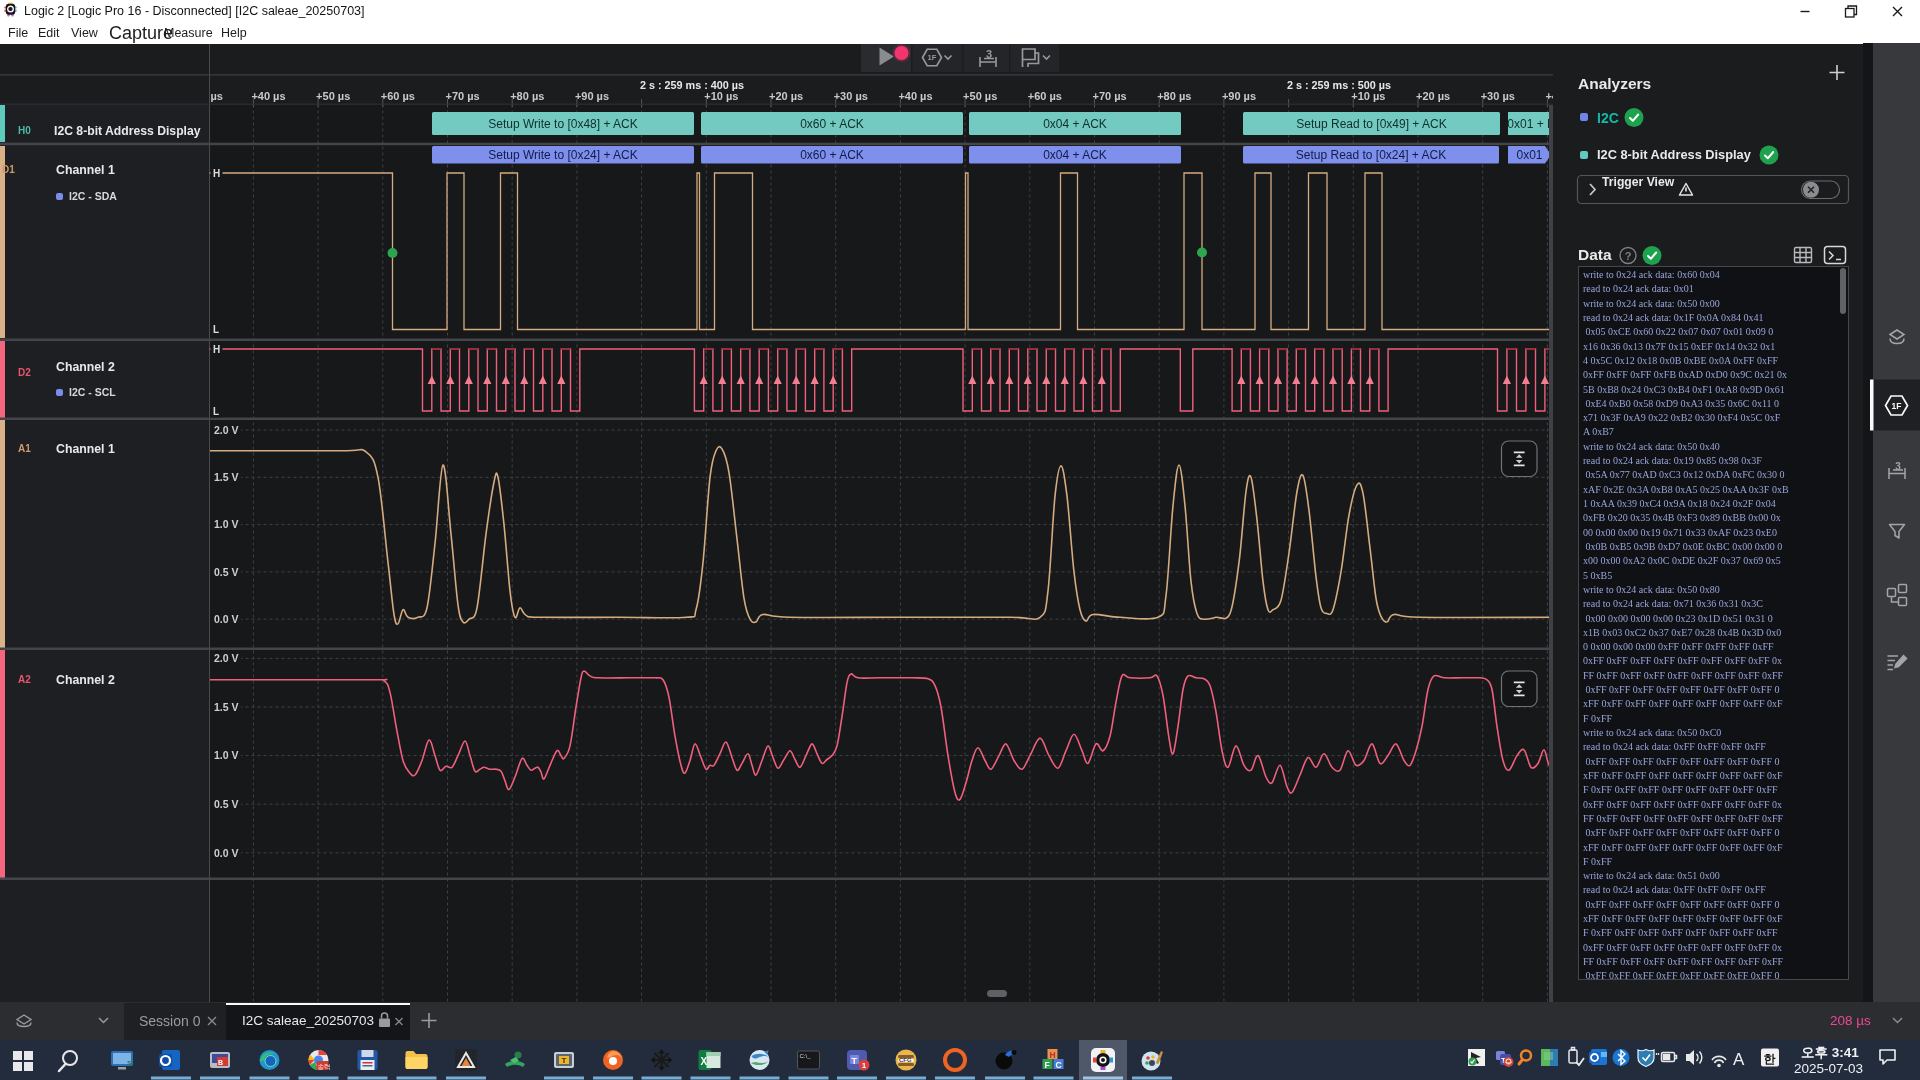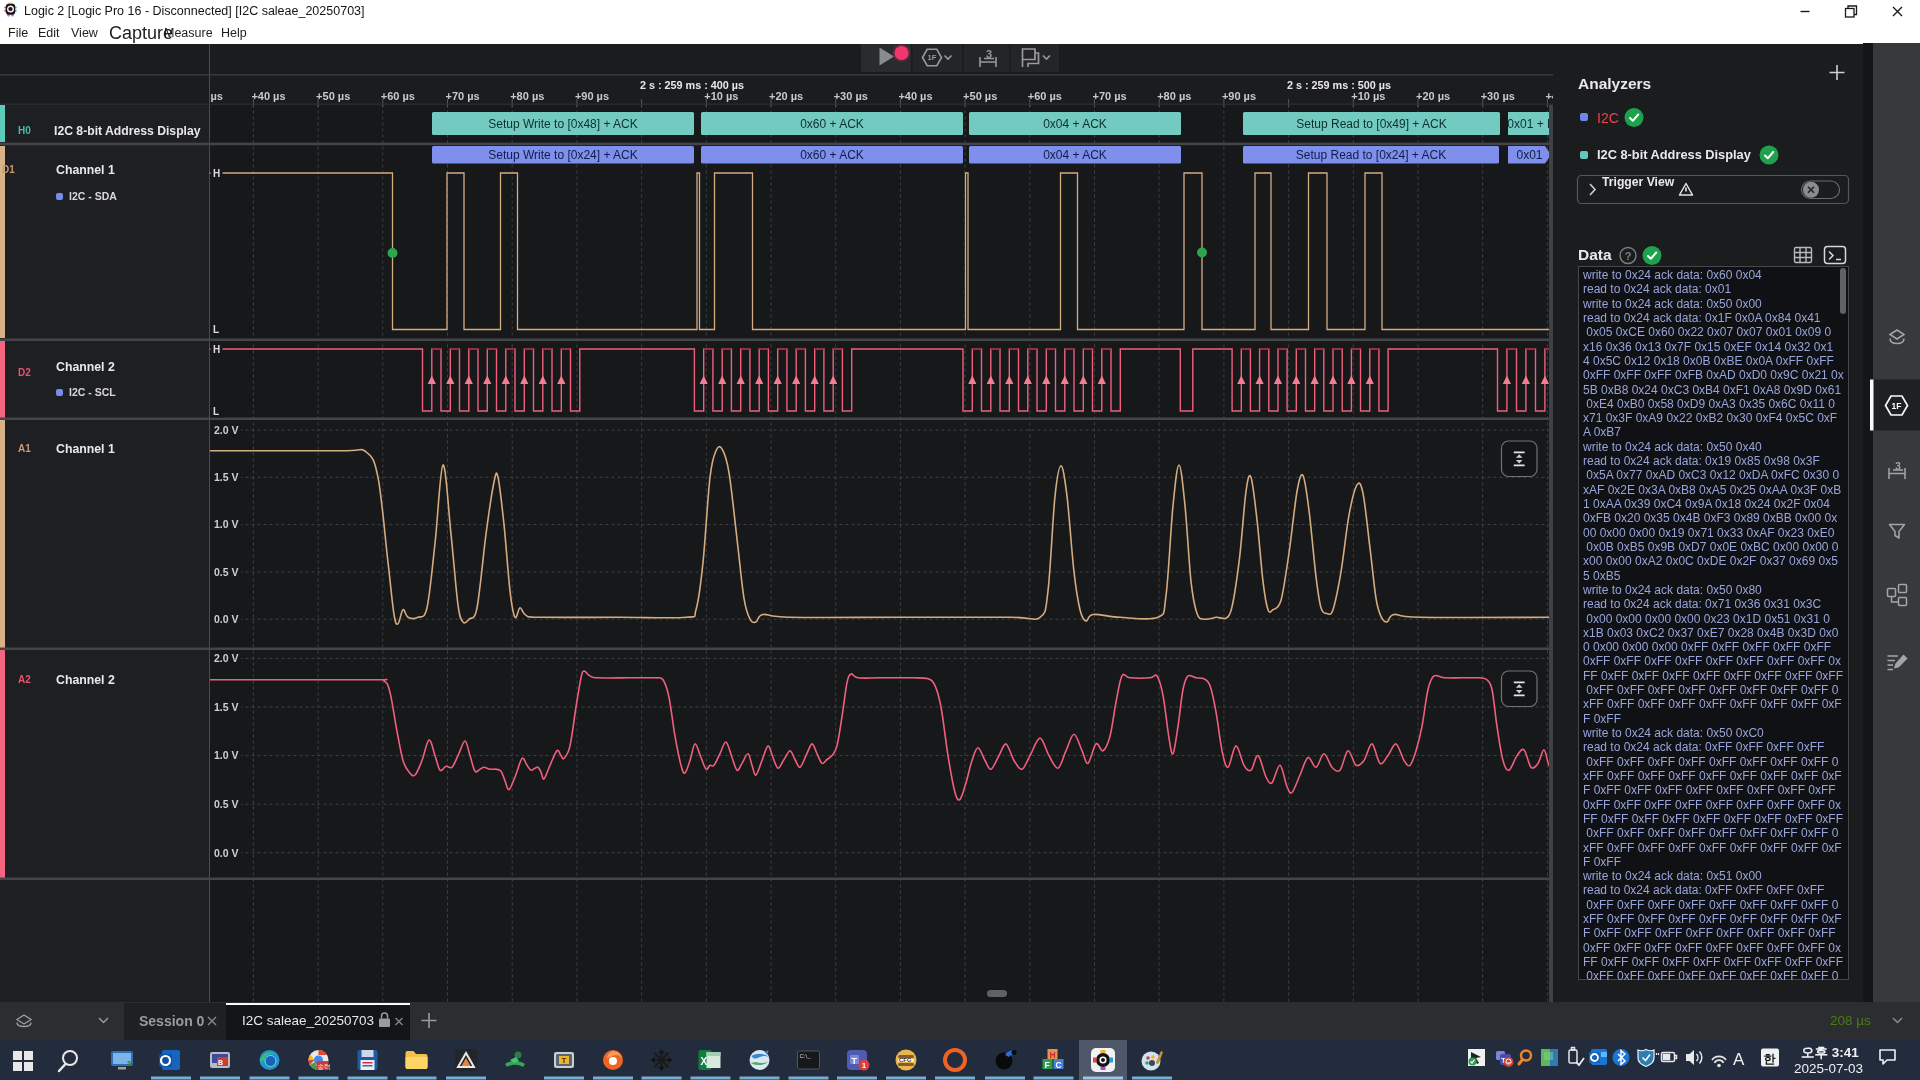--- a/index.html
+++ b/index.html
@@ -230,27 +230,27 @@
     </g>
 </svg>
 <div class="abs" style="left:1548.5px;top:104.5px;width:4.5px;height:897.5px;background:#404146"></div>
 
 <div style="position:absolute;left:1578px;top:74px;height:20px;line-height:20px;font-size:15.5px;font-weight:bold;color:#eaeaec;white-space:nowrap">Analyzers</div>
 <svg style="position:absolute;left:0;top:0" width="1920" height="1080" viewBox="0 0 1920 1080">
     <path d="M1837 65 V80 M1829.5 72.5 H1844.5" stroke="#cfcfd2" stroke-width="1.6"></path>
     <rect x="1580" y="113" width="8" height="8" rx="2" fill="#6f86e8"></rect>
     <rect x="1580" y="151" width="8" height="8" rx="2" fill="#63c9bd"></rect>
   </svg>
-<div style="position:absolute;left:1597px;top:107.5px;height:20px;line-height:20px;font-size:14px;font-weight:normal;color:#ef4444;white-space:nowrap">I2C</div>
+<div style="position:absolute;left:1597px;top:107.5px;height:20px;line-height:20px;font-size:14px;font-weight:bold;color:#14b8a6;white-space:nowrap">I2C</div>
 <div style="position:absolute;left:1597px;top:145px;height:20px;line-height:20px;font-size:12.8px;font-weight:bold;color:#eaeaec;white-space:nowrap">I2C 8-bit Address Display</div>
 <div style="position:absolute;left:1602px;top:172px;height:20px;line-height:20px;font-size:12.2px;font-weight:bold;color:#eaeaec;white-space:nowrap">Trigger View</div>
 <div style="position:absolute;left:1578px;top:245px;height:20px;line-height:20px;font-size:15.5px;font-weight:bold;color:#eaeaec;white-space:nowrap">Data</div>
 
 <div class="abs" style="left:1577.5px;top:265.5px;width:271px;height:714px;background:#101114;border:1px solid #46474a"></div>
-<pre class="abs" style="left:1583px;top:268px;width:262px;font-family:Liberation Sans, sans-serif;font-size:12px;line-height:14.32px;color:#98a5d9;letter-spacing:0px">write to 0x24 ack data: 0x60 0x04
+<pre class="abs" style="left:1583px;top:268px;width:262px;font-family:Liberation Serif, serif;font-size:10px;line-height:14.32px;color:#98a5d9;letter-spacing:0px">write to 0x24 ack data: 0x60 0x04
 read to 0x24 ack data: 0x01
 write to 0x24 ack data: 0x50 0x00
 read to 0x24 ack data: 0x1F 0x0A 0x84 0x41
  0x05 0xCE 0x60 0x22 0x07 0x07 0x01 0x09 0
 x16 0x36 0x13 0x7F 0x15 0xEF 0x14 0x32 0x1
 4 0x5C 0x12 0x18 0x0B 0xBE 0x0A 0xFF 0xFF 
 0xFF 0xFF 0xFF 0xFB 0xAD 0xD0 0x9C 0x21 0x
 5B 0xB8 0x24 0xC3 0xB4 0xF1 0xA8 0x9D 0x61
  0xE4 0xB0 0x58 0xD9 0xA3 0x35 0x6C 0x11 0
 x71 0x3F 0xA9 0x22 0xB2 0x30 0xF4 0x5C 0xF
@@ -293,23 +293,23 @@
 0xFF 0xFF 0xFF 0xFF 0xFF 0xFF 0xFF 0xFF 0x
 FF 0xFF 0xFF 0xFF 0xFF 0xFF 0xFF 0xFF 0xFF
  0xFF 0xFF 0xFF 0xFF 0xFF 0xFF 0xFF 0xFF 0</pre>
 <div class="abs" style="left:1839.5px;top:268px;width:6px;height:46px;border-radius:3px;background:#606164"></div>
 
 <div style="position:absolute;left:0;top:1002px;width:1920px;height:38px;background:#2c2d30"></div>
 <div style="position:absolute;left:124px;top:1003px;width:102px;height:37px;background:#1f2023"></div>
 <div style="position:absolute;left:226px;top:1002.5px;width:184px;height:2px;background:#fafafa"></div>
 <div style="position:absolute;left:226px;top:1004.5px;width:184px;height:35.5px;background:#141518"></div>
 <div style="position:absolute;left:36px;top:1059px;height:18px;line-height:18px;font-size:14px;font-weight:normal;color:#fca5a5;white-space:nowrap">1 Device</div>
-<div style="position:absolute;left:139px;top:1011.5px;height:18px;line-height:18px;font-size:14px;font-weight:bold;color:#9a9b9e;white-space:nowrap">Session 0</div>
+<div style="position:absolute;left:139px;top:1011.5px;height:18px;line-height:18px;font-size:14px;font-weight:normal;color:#9a9b9e;white-space:nowrap">Session 0</div>
 <div style="position:absolute;left:242px;top:1011.5px;height:18px;line-height:18px;font-size:13.5px;font-weight:normal;color:#e8e8ea;white-space:nowrap">I2C saleae_20250703</div>
-<div style="position:absolute;left:1830px;top:1011.5px;height:18px;line-height:18px;font-size:13.5px;font-weight:normal;color:#4d7c0f;white-space:nowrap">208 µs</div>
+<div style="position:absolute;left:1830px;top:1011.5px;height:18px;line-height:18px;font-size:13.5px;font-weight:normal;color:#ec4899;white-space:nowrap">208 µs</div>
 <div style="position:absolute;left:0;top:1040px;width:1920px;height:40px;background:#222c3d"></div>
 <div style="position:absolute;left:1079px;top:1040px;width:48px;height:40px;background:#4e5868"></div>
 <div style="position:absolute;left:1801px;top:1044px;height:18px;line-height:18px;font-size:13.5px;font-weight:bold;color:#f0f0f2;white-space:nowrap">오후 3:41</div>
 <div style="position:absolute;left:1794px;top:1060px;height:18px;line-height:18px;font-size:13.5px;font-weight:normal;color:#f0f0f2;white-space:nowrap">2025-07-03</div>
 <svg class="abs" style="left:0;top:0" width="1920" height="1080" viewBox="0 0 1920 1080" font-family="Liberation Sans,sans-serif">
 <g stroke="#9a9b9e" stroke-width="1.4" fill="none">
       <path d="M17 1019.5 L24 1015 L31 1019.5 L24 1024 Z"></path>
       <path d="M17 1022.5 C17 1025 20 1026.5 24 1026.5 C28 1026.5 31 1025 31 1022.5"></path>
     </g>
     <path d="M99 1018 L103.5 1022.5 L108 1018" stroke="#9a9b9e" stroke-width="1.5" fill="none"></path>

